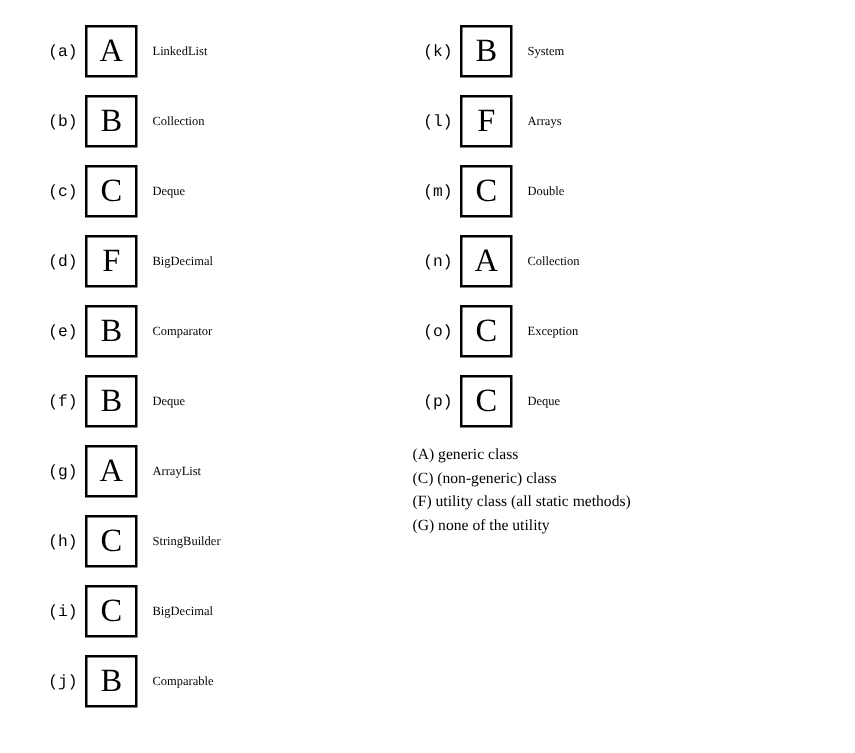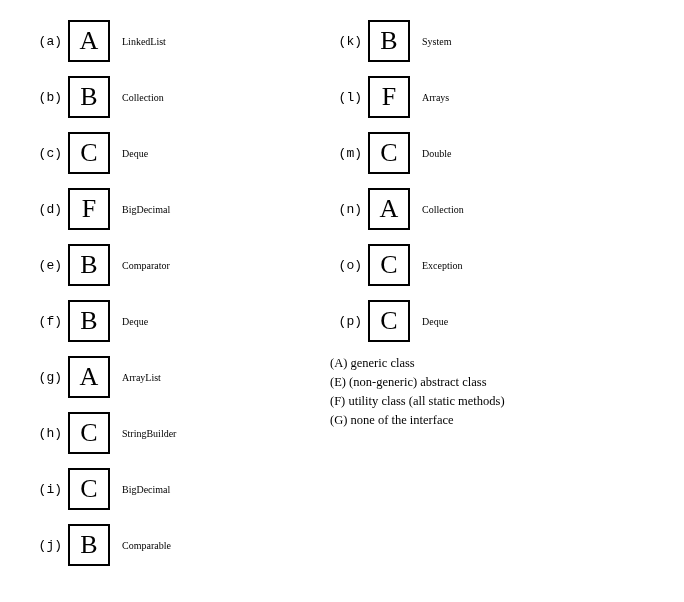--- a/index.html
+++ b/index.html
@@ -141,18 +141,18 @@
       <div class="letter-box">C</div>
       <span class="answer-text">Exception</span>
     </div>
       <div class="answer-item">
       <span class="answer-label">(p)</span>
       <div class="letter-box">C</div>
       <span class="answer-text">Deque</span>
     </div>
       <div class="legend-section">
         <div class="legend-item">(A) generic class</div>
-        <div class="legend-item">(E) (non-generic) abstract class</div>
+        <div class="legend-item">(C) (non-generic) class</div>
         <div class="legend-item">(F) utility class (all static methods)</div>
-        <div class="legend-item">(G) none of the interface</div>
+        <div class="legend-item">(G) none of the utility</div>
       </div>
     </div>
 </div>
 
 </body></html>

